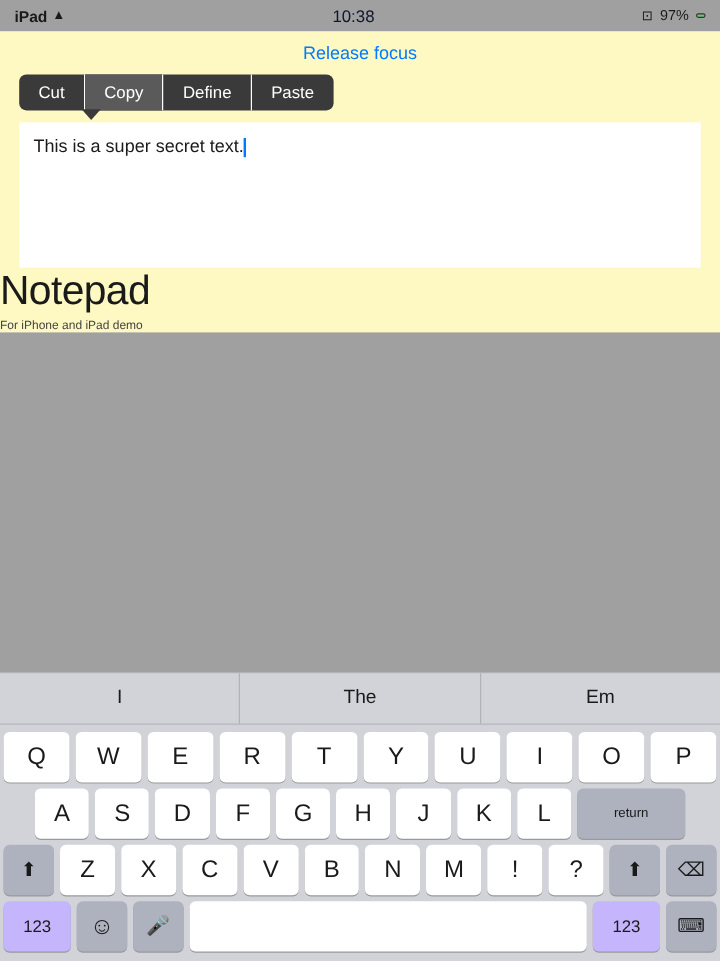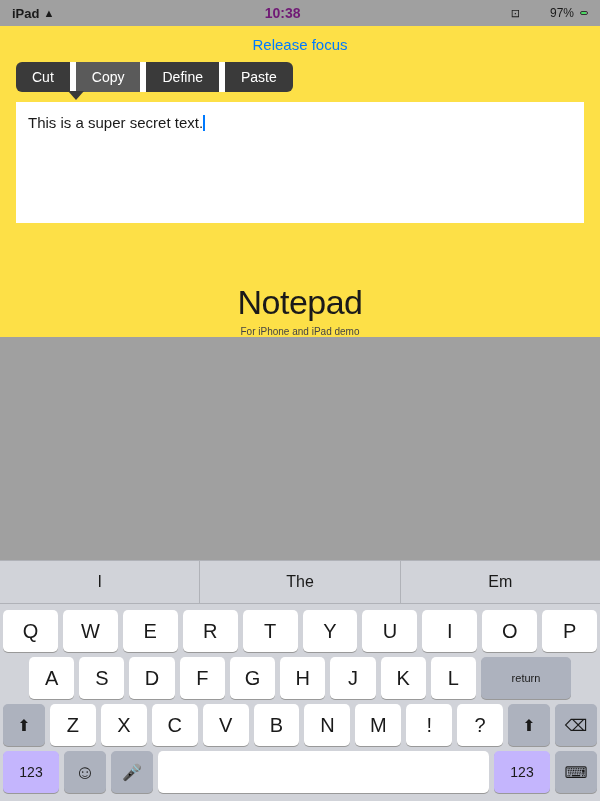--- a/index.html
+++ b/index.html
@@ -34,21 +34,21 @@
       display: flex;
       align-items: center;
       gap: 6px;
       font-size: 12px;
       color: #1a1a1a;
     }
 
     
     .main-area {
       position: relative;
-      background: #fde047;
+      background: #fef9c3;
       padding: 10px 0 0 0;
     }
 
     
     .release-focus {
       text-align: center;
       margin-bottom: 8px;
     }
     .release-focus a {
       color: #007aff;
@@ -81,21 +81,21 @@
       border-left: 8px solid transparent;
       border-right: 8px solid transparent;
       border-top: 9px solid #3a3a3a;
     }
     .context-menu-item {
       color: white;
       font-size: 14px;
       font-weight: 500;
       padding: 7px 16px;
       cursor: pointer;
-      border-right: 6px solid #ffffff;
+      border-right: 1px solid #ffffff;
       white-space: nowrap;
     }
     .context-menu-item:last-child {
       border-right: none;
     }
     .context-menu-item.active {
       background: #5a5a5a;
     }
 
     
@@ -124,22 +124,20 @@
     @keyframes blink {
       50% { opacity: 0; }
     }
     
     .textarea-spacer {
       height: 80px;
     }
 
     
     .app-title-area {
-      text-align: center;
-      margin-top: 60px;
     }
     .app-title {
       font-size: 34px;
       font-weight: 300;
       color: #1a1a1a;
       letter-spacing: -0.5px;
     }
     .app-subtitle {
       font-size: 10px;
       color: #444;
@@ -275,24 +273,24 @@
     }
   </style>
 </head>
 <body>
 
 <div class="status-bar">
   <div class="status-left">
     <span>iPad</span>
     <span style="font-size:11px;">▲</span>
   </div>
-  <div style="font-size:14px;font-weight:700;color:#701a75;">10:38</div>
+  <div style="font-size:14px;font-weight:400;color:#0f172a;">10:38</div>
   <div class="status-right">
     <span style="font-size:11px;">⊡</span>
-    <span style="font-size:12px;margin-left:24px;">97%</span>
+    <span style="font-size:12px;">97%</span>
     <span style="font-size:11px;display:inline-block;border:1.5px solid #333;border-radius:2px;padding:1px 3px;background:linear-gradient(to right,#4cd964 90%,transparent 90%);">  </span>
   </div>
 </div>
 
 <div class="main-area">
 
   <div class="release-focus">
     <a href="#">Release focus</a>
   </div>
 

